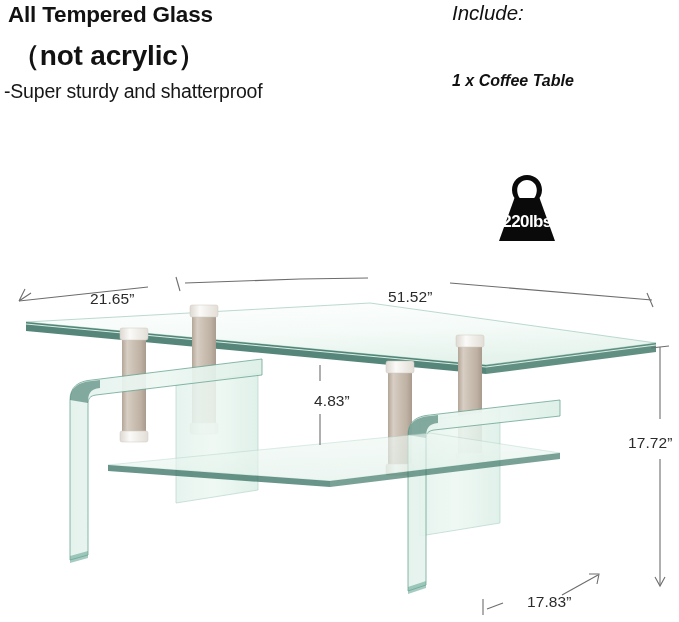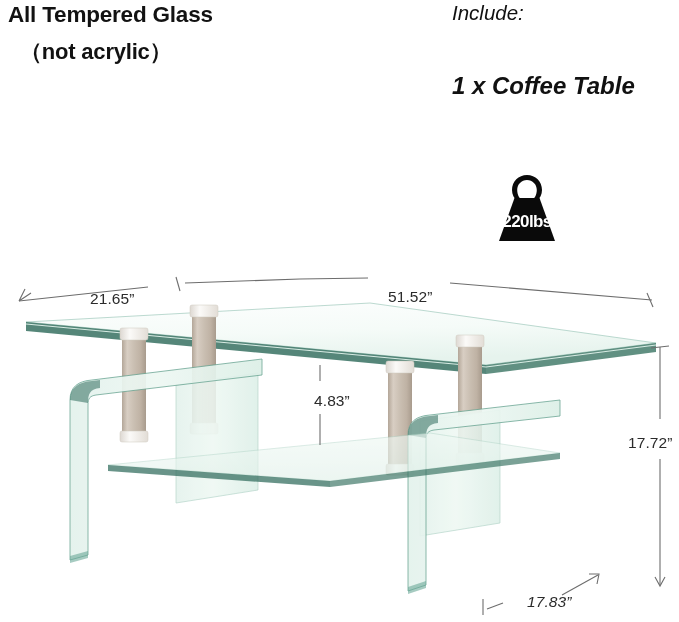--- a/index.html
+++ b/index.html
@@ -13,34 +13,34 @@
 
   
   .headline {
     position: absolute;
     font-weight: bold;
     color: #121212;
     white-space: nowrap;
     letter-spacing: -0.2px;
   }
   #headline-1 { left: 8px;  top: 2px;  font-size: 22.5px; }
-  #headline-2 { left: 20px; top: 37px; font-size: 22px; }
+  #headline-2 { left: 12px; top: 37px; font-size: 28px; }
   #subline {
     position: absolute; left: 4px; top: 80px;
     font-size: 19.5px; color: #161616; white-space: nowrap;
     letter-spacing: -0.2px;
   }
   #include-label {
     position: absolute; left: 452px; top: 1px;
     font-size: 20.5px; font-weight: normal; font-style: italic;
     color: #111; white-space: nowrap;
   }
   #include-item {
     position: absolute; left: 452px; top: 72px;
-    font-size: 24px; font-weight: bold; font-style: italic;
+    font-size: 16px; font-weight: bold; font-style: italic;
     color: #111; white-space: nowrap;
   }
 
   
   #weight-badge { position: absolute; left: 489px; top: 173px; width: 76px; height: 70px; }
   #weight-badge svg { display:block; }
   .weight-text {
     font-family: "Liberation Sans", sans-serif;
     font-weight: bold; font-size: 17px; fill:#fff;
     letter-spacing: -0.6px;
@@ -56,29 +56,30 @@
     font-size: 15.5px;
     color: #2b2b2b;
     white-space: nowrap;
     letter-spacing: 0.1px;
     margin-left: 14px;
   }
   #dim-depth-top  { left: 76px;  top: 290px; }
   #dim-width      { left: 374px; top: 288px; }
   #dim-shelf      { left: 300px; top: 392px; }
   #dim-height     { left: 614px; top: 434px; text-align: right; }
-  #dim-depth-bot  { left: 513px; top: 593px; font-style: italic; }
+  #dim-depth-bot  { left: 513px; top: 593px; }
 </style>
 </head>
 <body>
 
 <div id="stage">
 
   <div class="headline" id="headline-1">All Tempered Glass</div>
   <div class="headline" id="headline-2">（not acrylic）</div>
+  <div id="subline">-Super sturdy  and shatterproof</div>
 
   <div id="include-label">Include:</div>
   <div id="include-item">1 x Coffee Table</div>
 
   <div id="weight-badge">
     <svg width="76" height="70" viewBox="0 0 76 70">
 
       <path d="M38 2 C29.5 2 23 8.5 23 17 C23 21.5 25 25.4 28.2 28 L34.3 28
                C30.6 26.2 28.2 22 28.2 17 C28.2 11.4 32.5 7 38 7
                C43.5 7 47.8 11.4 47.8 17 C47.8 22 45.4 26.2 41.7 28

